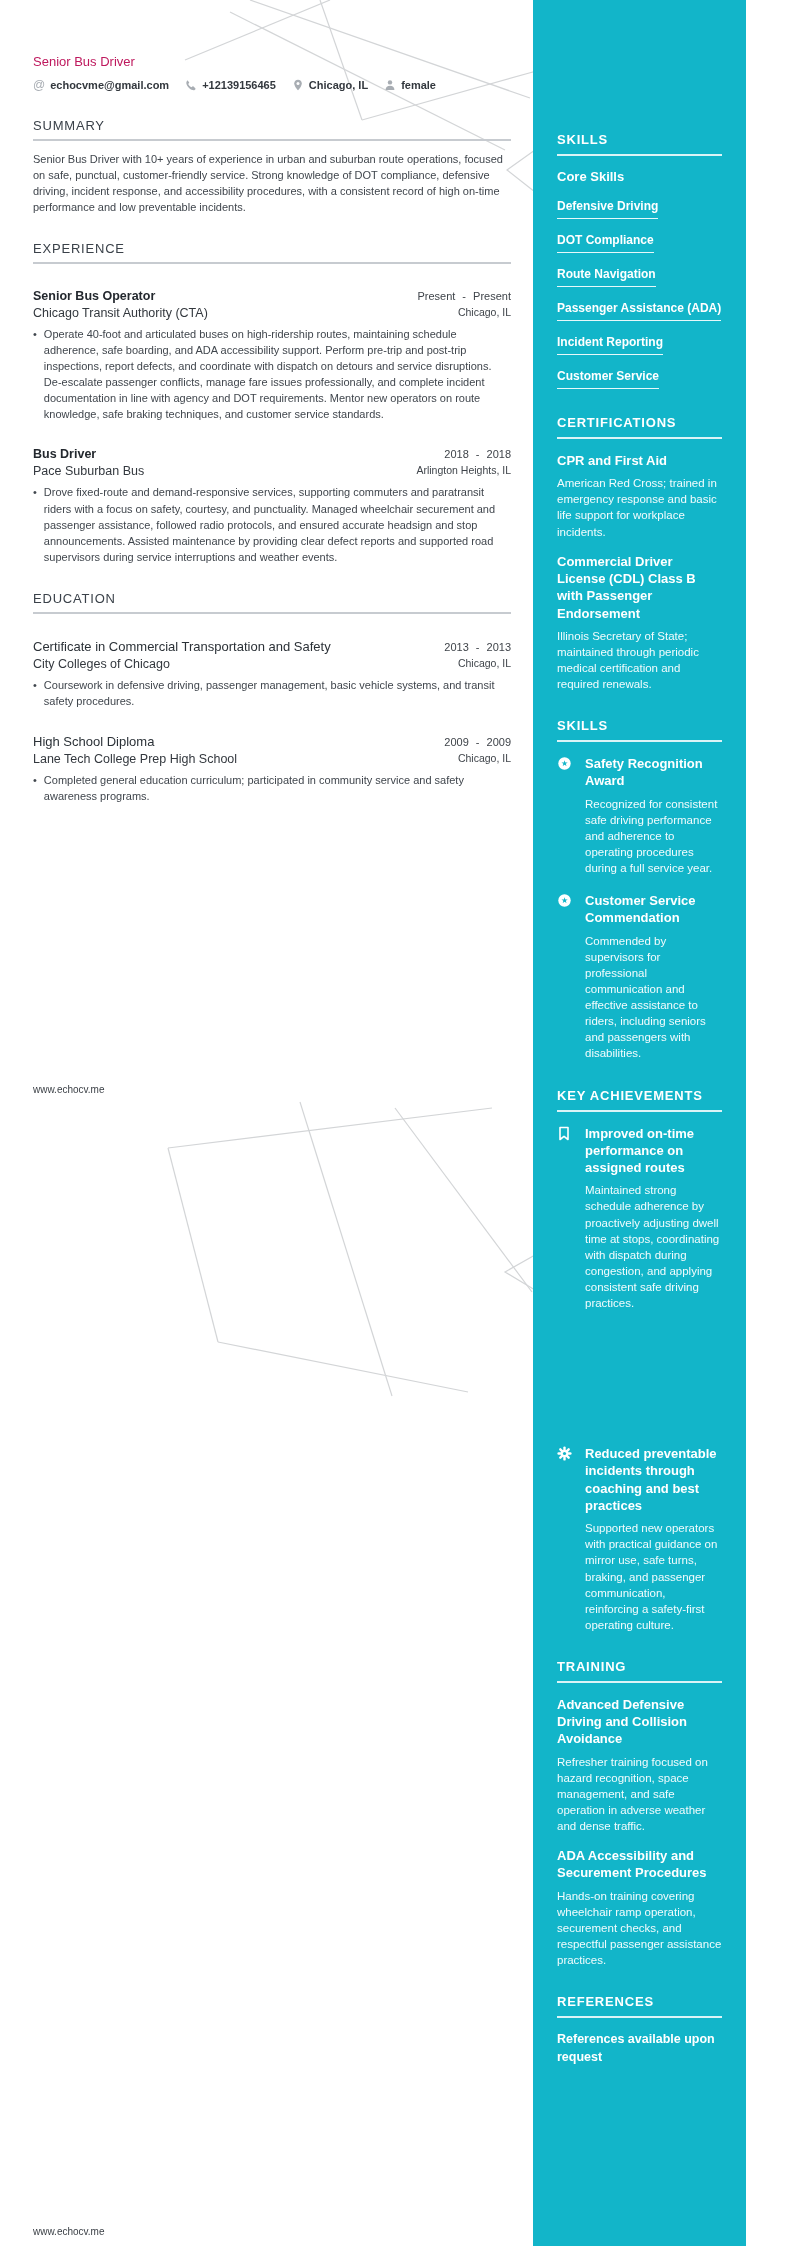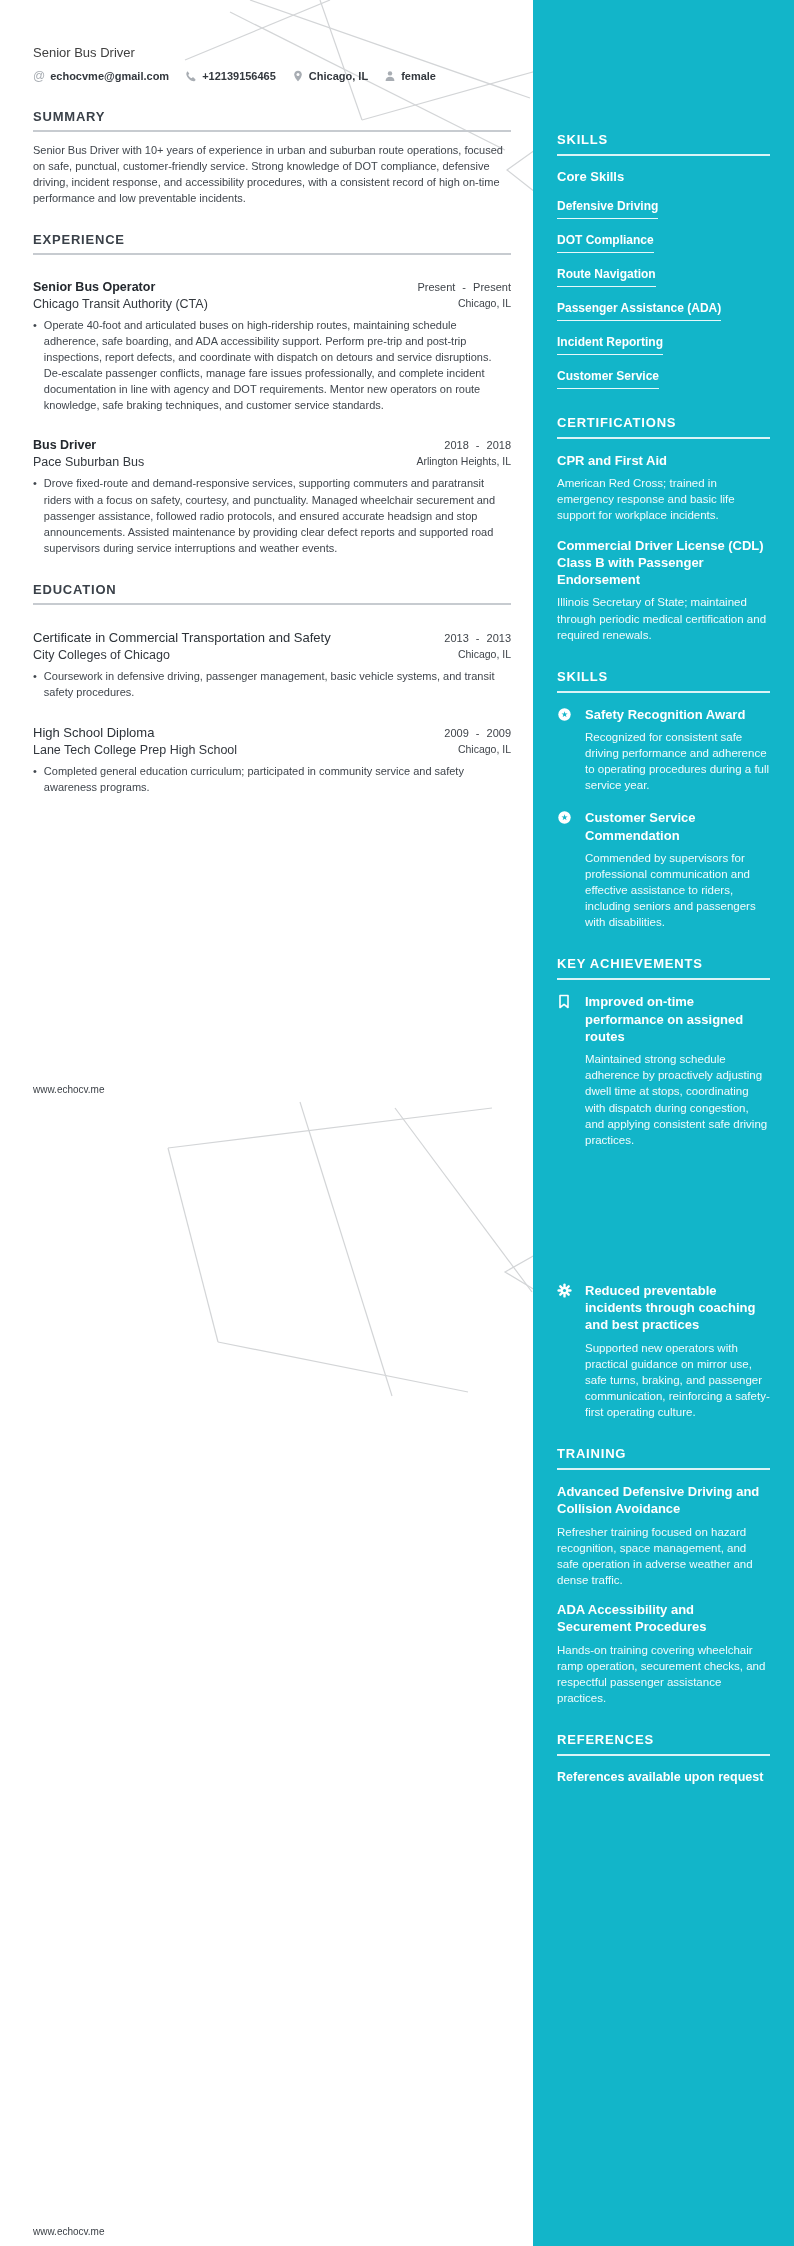--- a/index.html
+++ b/index.html
@@ -6,48 +6,48 @@
   html,body { background:#ffffff; }
   body { font-family:"Liberation Sans","DejaVu Sans",sans-serif; }
   .page { position:relative; width:794px; height:2246px; background:#ffffff; overflow:hidden; margin:0 auto; }
 
   
   .deco { position:absolute; left:0; top:0; z-index:0; }
 
   
   .main-col { position:absolute; left:33px; top:38px; width:478px; z-index:1; }
   .name { font-size:28px; font-weight:700; color:#23282e; letter-spacing:0.3px; }
-  .job-title { margin-top:7px; font-size:13px; font-weight:500; color:#404040; }
+  .job-title { margin-top:16px; font-size:13px; font-weight:500; color:#be185d; }
   .contact-row { margin-top:9px; display:flex; align-items:center; gap:16px; font-size:11px; font-weight:700; color:#33383e; }
   .contact-item { display:flex; align-items:center; gap:5px; }
   .cicon { color:#a8adb3; font-size:12px; font-weight:400; display:inline-flex; align-items:center; }
   .cicon svg { display:block; }
 
   .section { margin-top:26px; }
-  .sec-head { font-size:13px; font-weight:700; letter-spacing:0.8px; color:#3a4149; }
+  .sec-head { font-size:13px; font-weight:400; letter-spacing:0.8px; color:#3a4149; }
   .sec-rule { border-bottom:2px solid #c7cbd0; margin-top:6px; }
   .para { margin-top:10px; font-size:11px; line-height:1.46; color:#40464d; }
 
   .entry { margin-top:25px; }
   .entry-head { display:flex; justify-content:space-between; align-items:baseline; }
   .entry-title { font-size:12.5px; font-weight:700; color:#23282e; }
   .edu-title { font-size:13px; font-weight:500; color:#2b3137; }
   .entry-date { font-size:11px; color:#3f444a; word-spacing:4px; white-space:nowrap; }
   .entry-sub { display:flex; justify-content:space-between; align-items:flex-start; margin-top:3px; }
   .entry-company { font-size:12.5px; font-weight:400; color:#33383e; }
   .entry-loc { font-size:10.5px; color:#3f444a; text-align:right; max-width:100px; line-height:1.3; }
   .bullet { display:flex; gap:7px; margin-top:6px; font-size:11px; line-height:1.46; color:#40464d; }
   .bullet .dot { flex:0 0 auto; }
 
   .footer { position:absolute; left:33px; font-size:10px; color:#3a3f45; z-index:1; }
   .footer.p1 { top:1084px; }
   .footer.p2 { top:2226px; }
 
   
-  .sidebar { position:absolute; left:533px; top:0; width:261px; height:2246px; background:#12b5c9; color:#ffffff; padding:132px 24px 0 24px; z-index:2; }
+  .sidebar { position:absolute; left:533px; top:0; width:213px; height:2246px; background:#12b5c9; color:#ffffff; padding:132px 24px 0 24px; z-index:2; }
   .sb-section { margin-bottom:26px; }
   .sb-head { font-size:13px; font-weight:700; letter-spacing:0.8px; color:#ffffff; }
   .sb-rule { border-bottom:2px solid rgba(255,255,255,0.85); margin-top:7px; margin-bottom:13px; }
   .core-label { font-size:13px; font-weight:700; margin-bottom:12px; }
   .skill { margin-bottom:11px; }
   .skill span { display:inline-block; font-size:12px; font-weight:700; padding-bottom:5px; border-bottom:1.5px solid rgba(255,255,255,0.9); }
   .sb-item { margin-bottom:13px; }
   .sb-item-title { font-size:13px; font-weight:700; line-height:1.33; }
   .sb-item-desc { margin-top:6px; font-size:11.5px; line-height:1.4; color:#f2fcfd; }
   .icon-item { display:flex; gap:12px; margin-bottom:16px; }

